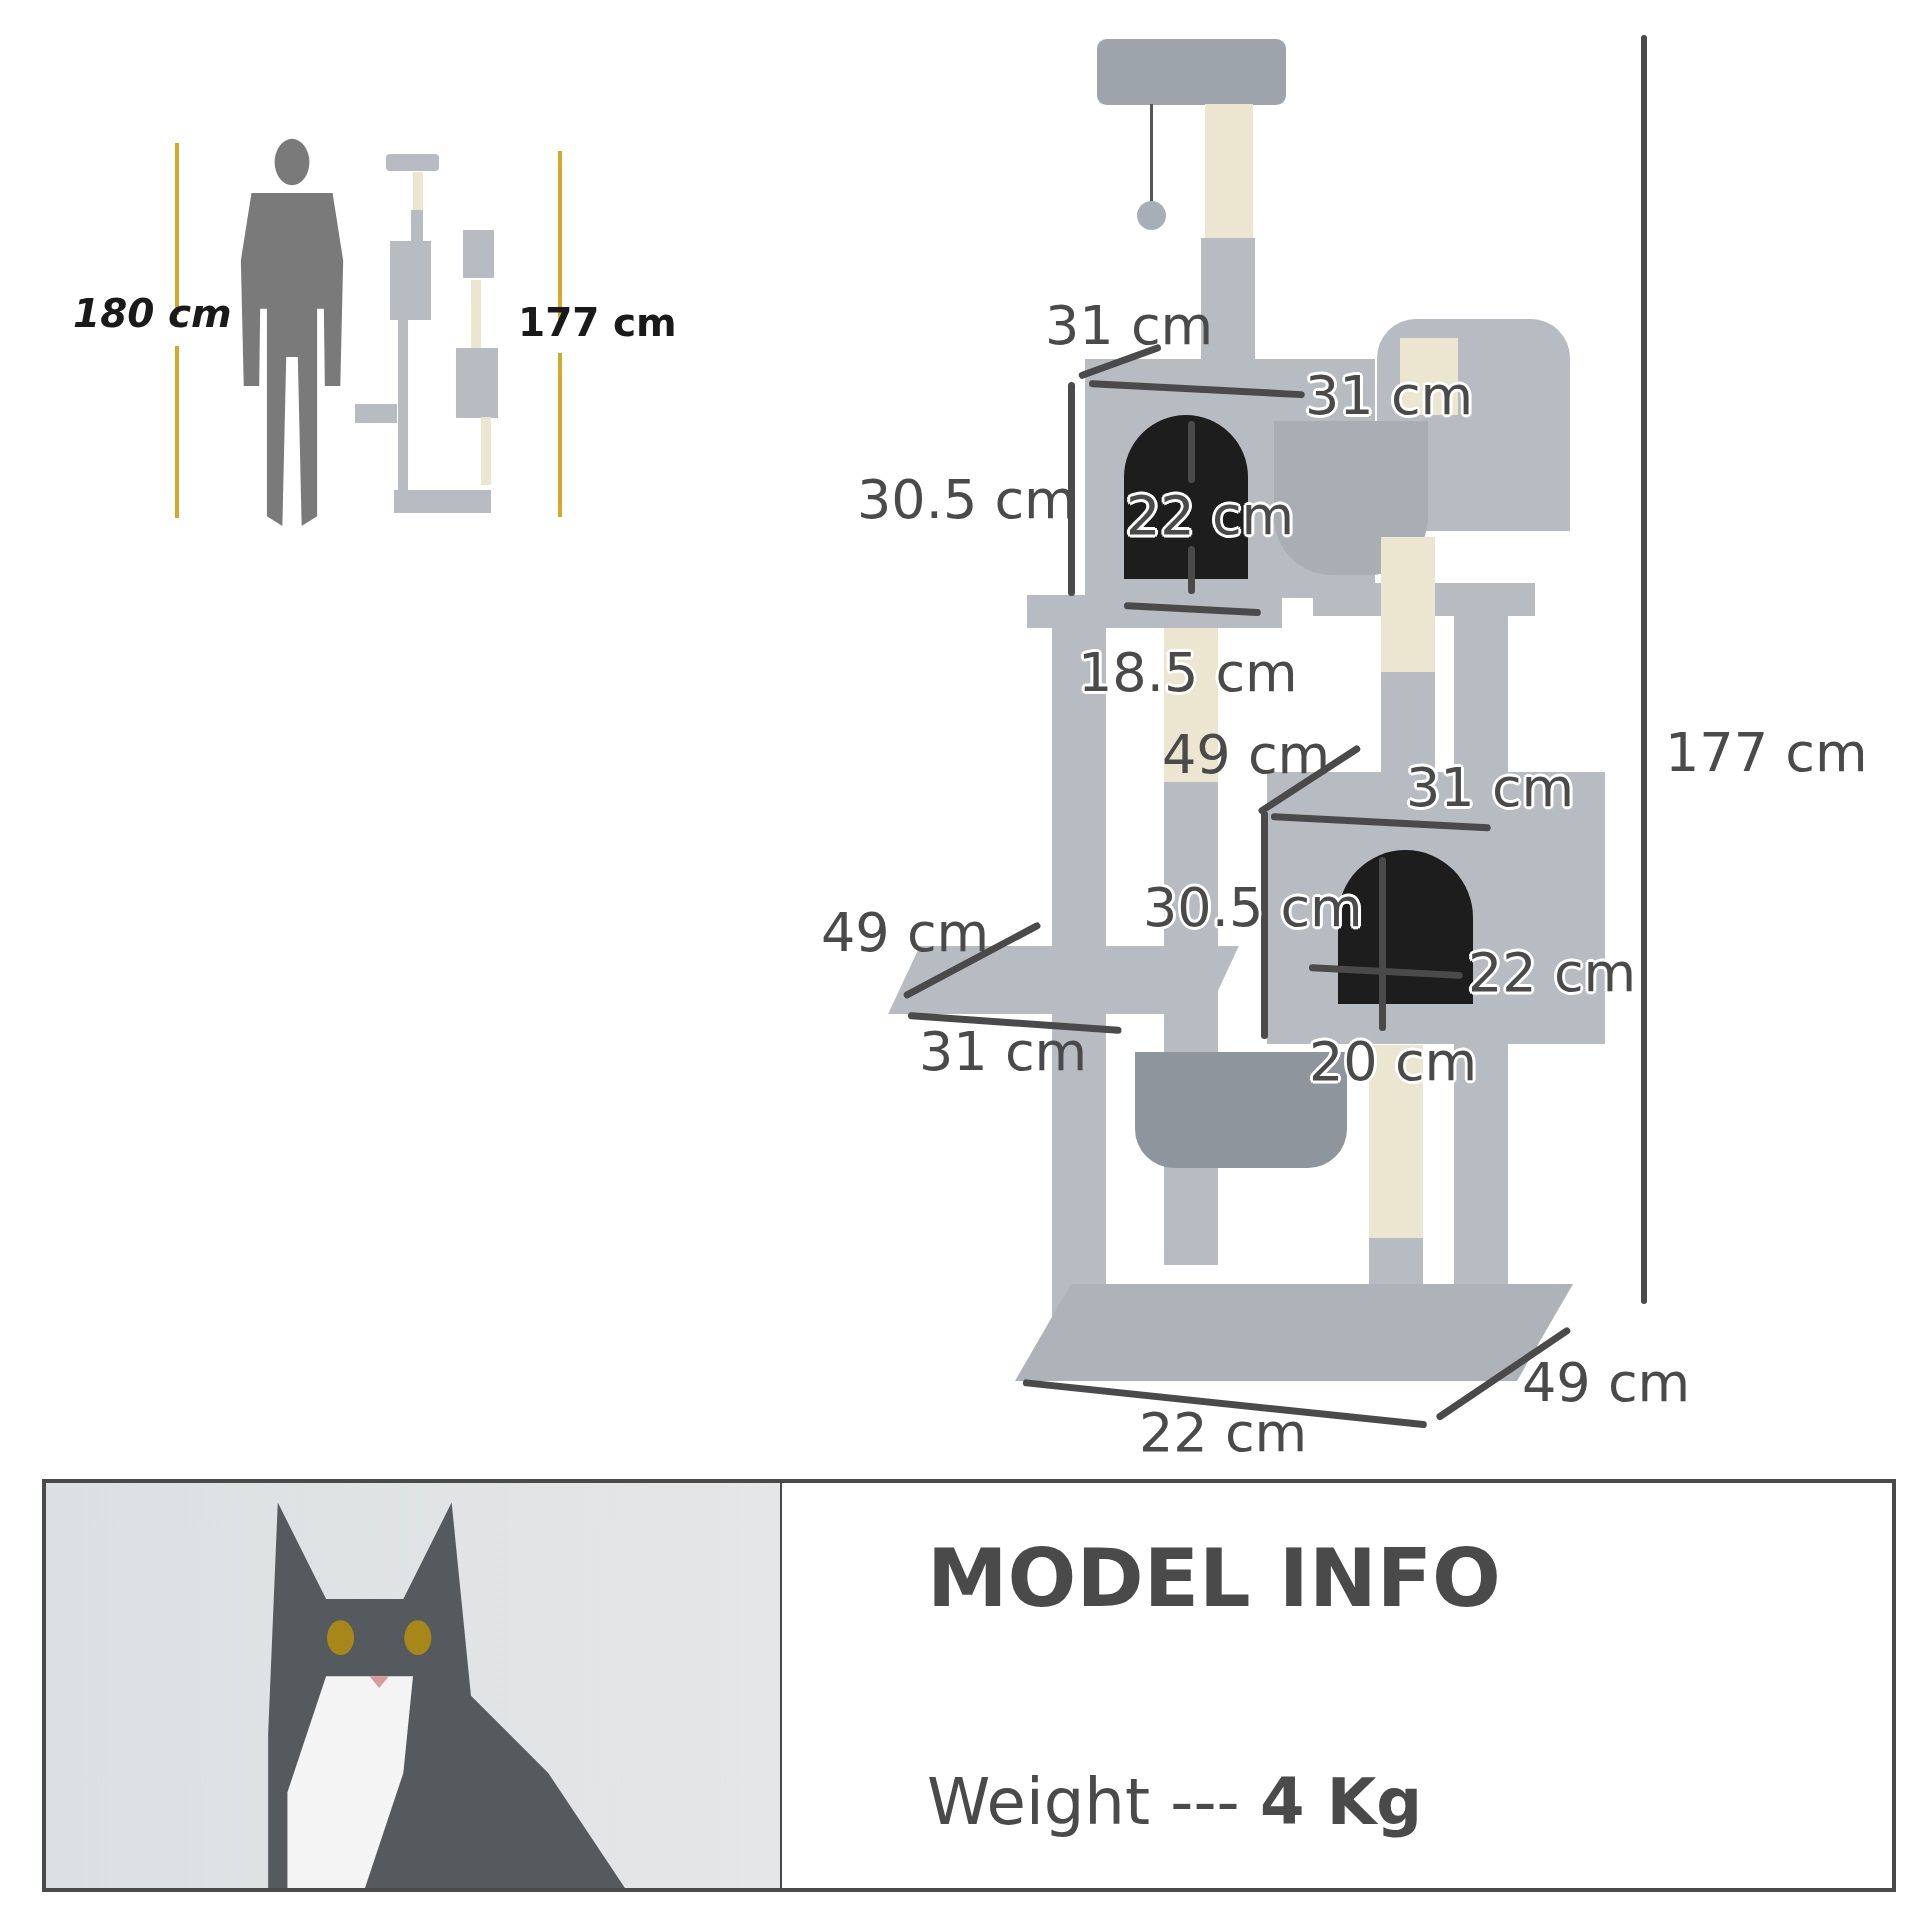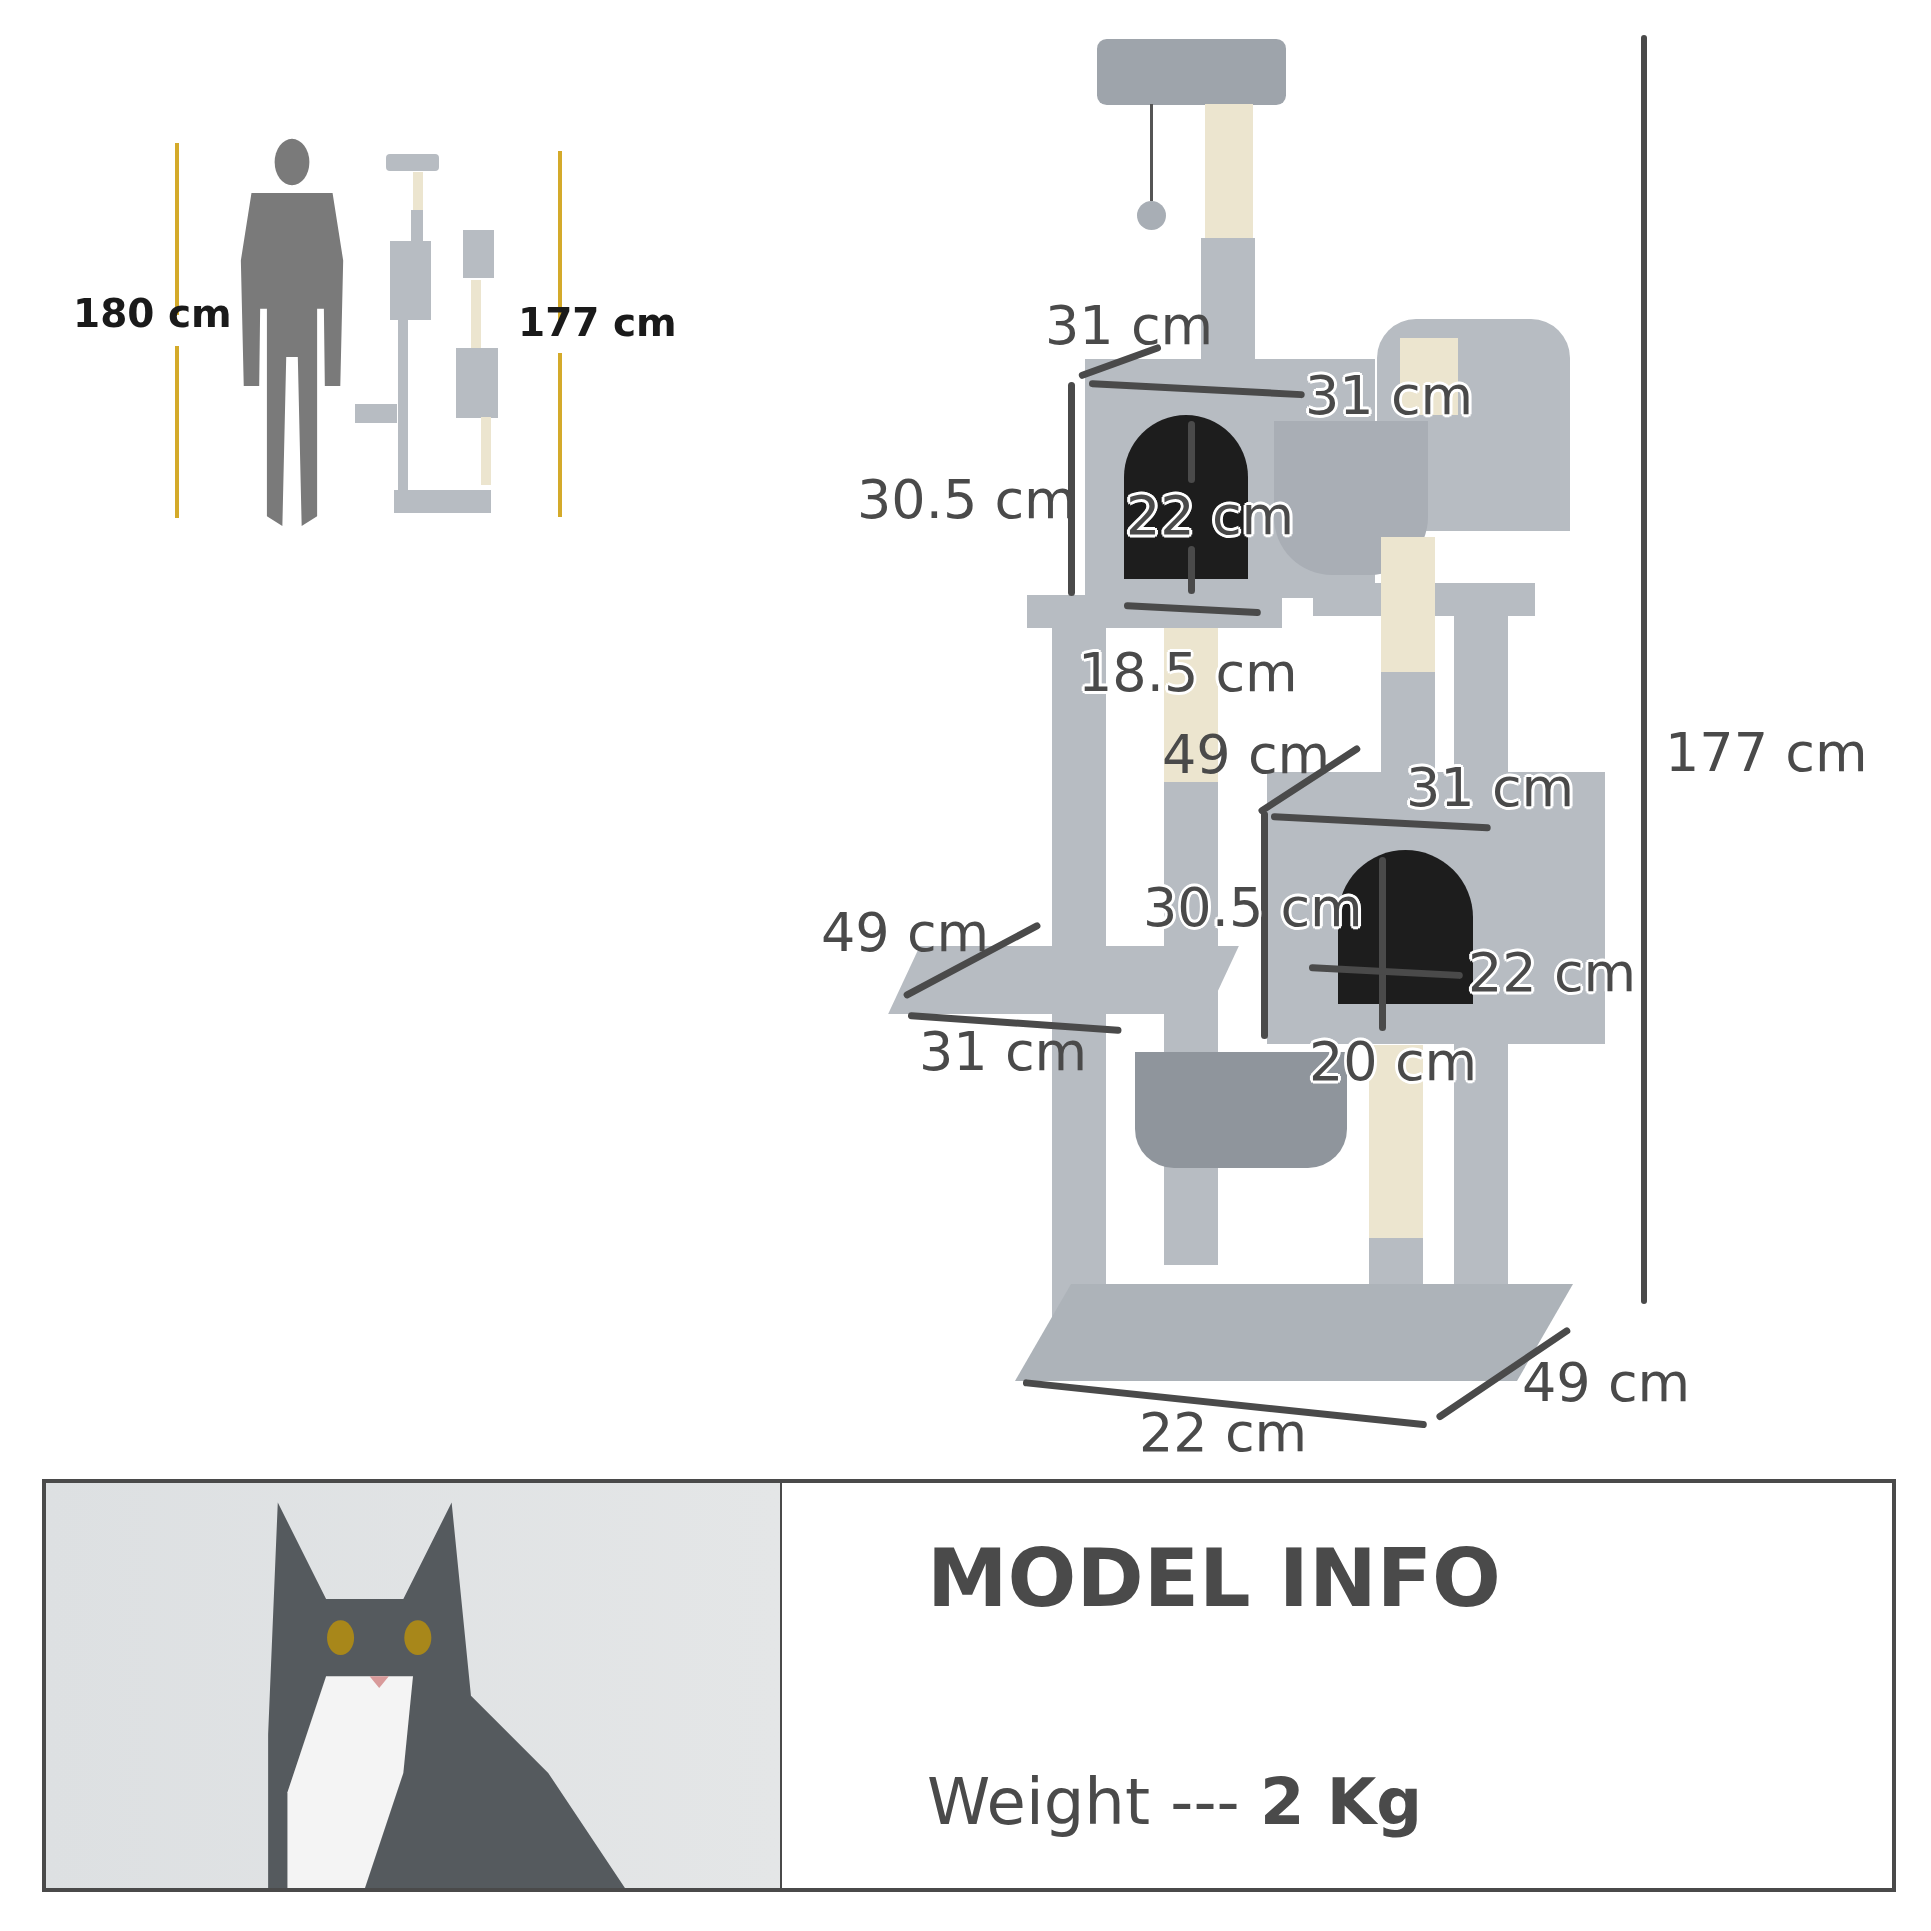--- a/index.html
+++ b/index.html
@@ -19,21 +19,21 @@
   .info-title{position:absolute;left:145px;top:48px;font-size:81px;font-weight:bold;color:#4a4a4a;}
   .info-row{position:absolute;left:145px;font-size:64px;color:#4a4a4a;}
   .info-row b{color:#4a4a4a;}
 </style>
 </head>
 <body>
 
 <div>
   <div class="yline" style="left:175px;top:143px;height:172px;"></div>
   <div class="yline" style="left:175px;top:346px;height:172px;"></div>
-  <div class="lbl bold" style="left:73px;top:294px;">180 cm</div>
+  <div class="lbl bold" style="left:73px;top:294px;font-style:italic;">180 cm</div>
 
   <svg class="abs" style="left:232px;top:135px;" width="121" height="391" viewBox="0 0 125 405">
     <ellipse cx="62" cy="28" rx="18" ry="24" fill="#7a7a7a"></ellipse>
     <path d="M20 60 L104 60 L115 130 L112 260 L96 260 L95 180 L88 180 L88 395 L72 405 L68 230 L56 230 L52 405 L36 395 L36 180 L29 180 L28 260 L12 260 L9 130 Z" fill="#7a7a7a"></path>
   </svg>
 
   <div>
     <div class="abs plush" style="left:386px;top:154px;width:53px;height:17.4px;border-radius:3.9px;"></div>
     <div class="abs sisal" style="left:413px;top:172px;width:9.7px;height:39px;"></div>
     <div class="abs plush" style="left:411px;top:210px;width:11.6px;height:34px;"></div>
@@ -132,17 +132,17 @@
       <path d="M240 20 L290 120 L370 120 L420 20 L440 220 L520 300 L600 420 L230 420 L230 260 Z" fill="#555a5e"></path>
       <path d="M290 200 L380 200 L370 300 L330 420 L250 420 L250 320 Z" fill="#f4f4f4"></path>
       <ellipse cx="305" cy="160" rx="14" ry="18" fill="#a8871a"></ellipse>
       <ellipse cx="385" cy="160" rx="14" ry="18" fill="#a8871a"></ellipse>
       <path d="M335 200 L355 200 L345 212 Z" fill="#d89a9a"></path>
     </svg>
   </div>
   <div id="info-text">
     <div class="info-title">MODEL INFO</div>
     <div class="info-row" style="top:282px;">
-      <span>Weight --- </span><b>2 Kg</b>
+      <span>Weight --- </span><b>4 Kg</b>
     </div>
   </div>
 </div>
 
 
 </body></html>

